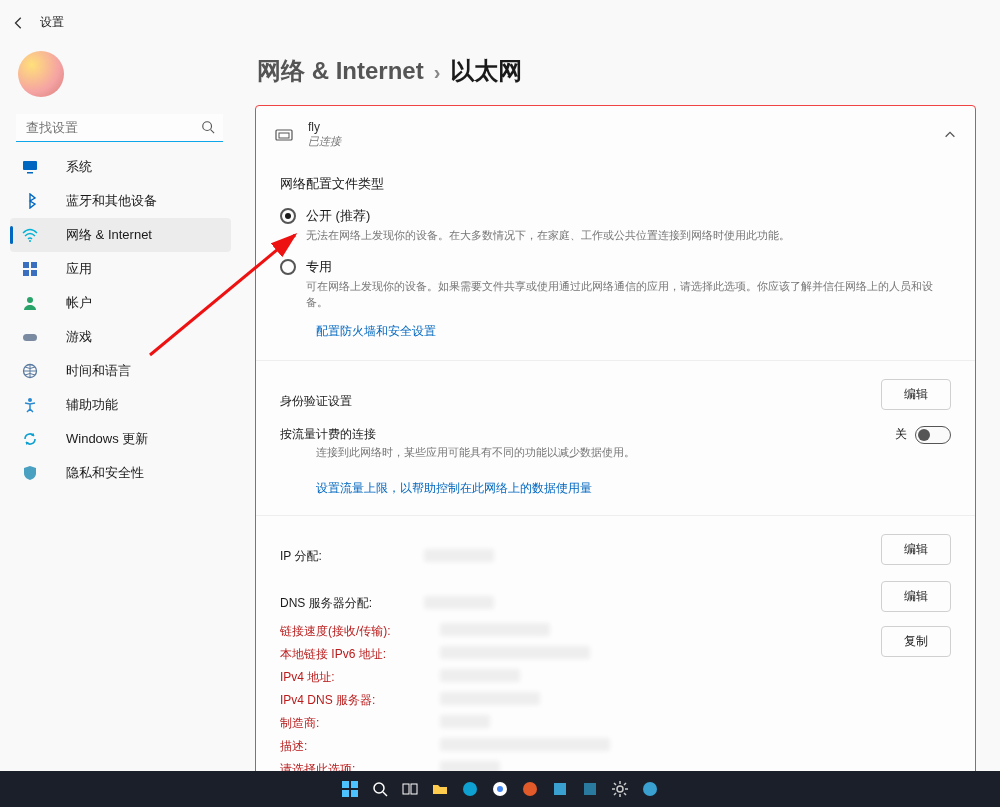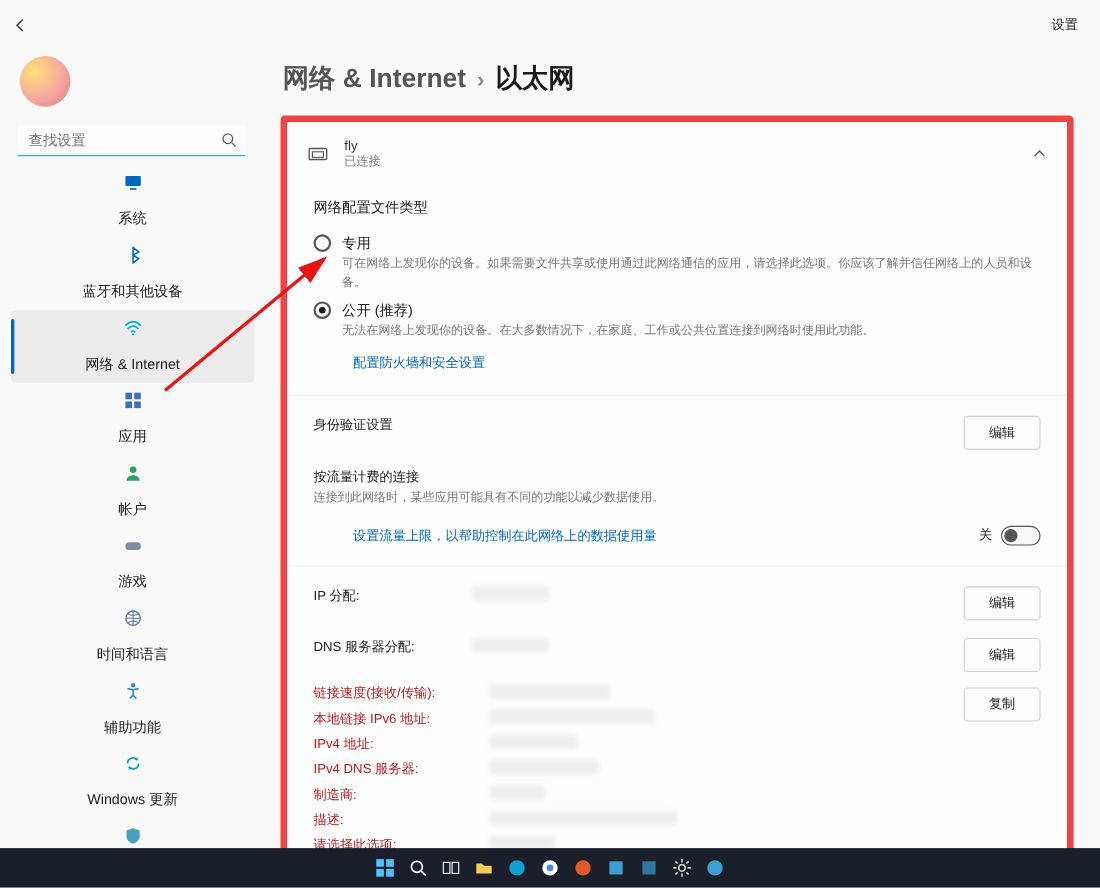--- a/index.html
+++ b/index.html
@@ -11,21 +11,20 @@
     overflow: hidden;
     font-size: 13px;
     color: #1a1a1a;
     position: relative;
   }
   .header-bar {
     display: flex;
     align-items: center;
     padding: 14px 20px 8px 12px;
     gap: 14px;
-    justify-content: space-between;
   }
   .back-arrow { width: 14px; height: 14px; cursor: pointer; }
   .app-title { font-size: 12px; }
   .layout { display: flex; height: calc(100% - 70px); }
   .sidebar {
     width: 235px;
     padding: 6px 4px 0 10px;
     flex-shrink: 0;
   }
   .avatar-block { padding: 6px 8px 14px 8px; }
@@ -47,26 +46,25 @@
     font-size: 13px;
     outline: none;
   }
   .search-icon {
     position: absolute; right: 8px; top: 6px;
     width: 14px; height: 14px; color: #555;
   }
   .nav { list-style: none; margin-top: 6px; }
   .nav li {
     display: flex; align-items: center;
-    gap: 16px;
+    gap: 28px;
     padding: 8px 12px;
     border-radius: 4px;
     cursor: pointer;
     font-size: 13px;
-    flex-direction: column;
   }
   .nav li.active { background: #ececec; position: relative; }
   .nav li.active::before {
     content: ""; position: absolute; left: 0; top: 8px; bottom: 8px;
     width: 3px; background: #0067c0; border-radius: 2px;
   }
   .nav-icon { width: 16px; height: 16px; flex-shrink: 0; }
   .content {
     flex: 1;
     padding: 10px 24px 10px 20px;
@@ -74,53 +72,53 @@
   }
   .breadcrumb {
     display: flex; align-items: baseline; gap: 10px;
     font-size: 24px; font-weight: 600;
     margin: 6px 0 18px 2px;
   }
   .breadcrumb .parent { color: #555; cursor: pointer; }
   .breadcrumb .chev { color: #888; font-size: 20px; }
   .card {
     background: #fdfdfd;
-    border: 6px solid #ef4444;
+    border: 1px solid #ef4444;
     border-radius: 4px;
     padding: 4px 0;
   }
   .conn-header {
     display: flex; align-items: center; gap: 14px;
     padding: 10px 18px;
   }
   .conn-header .titles { flex: 1; }
   .conn-name { font-size: 12px; color: #333; }
-  .conn-status { font-size: 11px; color: #777; }
+  .conn-status { font-size: 11px; color: #777; font-style: italic; }
   .chev-up { width: 14px; height: 14px; color: #555; cursor: pointer; }
   .section { padding: 6px 24px 10px 24px; }
   .section-title { font-size: 13px; margin: 10px 0 10px 0; }
   .radio-row { display: flex; gap: 10px; padding: 4px 0; align-items: flex-start; }
   .radio {
     width: 16px; height: 16px; border: 2px solid #555; border-radius: 50%;
     flex-shrink: 0; margin-top: 1px; cursor: pointer; position: relative;
   }
   .radio.checked::after {
     content: ""; position:absolute; inset:3px; background:#1a1a1a; border-radius:50%;
   }
   .radio-label { font-size: 13px; }
   .radio-desc { font-size: 11px; color: #777; margin-top: 2px; line-height: 1.5; }
   .link { color: #0067c0; font-size: 12px; cursor: pointer; margin-top: 8px; display: inline-block; padding-left: 36px; }
   .divider { height: 1px; background: #eee; margin: 10px 0; }
   .row {
-    display: flex; align-items: flex-start; padding: 8px 24px;
+    display: flex; align-items: flex-end; padding: 8px 24px;
     gap: 14px;
   }
   .row .label { width: 130px; font-size: 12px; flex-shrink:0; }
   .row .body { flex: 1; font-size: 12px; }
-  .row .desc { font-size: 11px; color: #777; margin-top: 2px; }
+  .row .desc { font-size: 11px; color: #777; margin-top: 2px; margin-left: 36px; }
   .btn {
     background: #fdfdfd; border: 1px solid #d0d0d0; border-radius: 4px;
     padding: 6px 20px; font-size: 12px; cursor: pointer; min-width: 70px;
     text-align: center;
   }
   .toggle-wrap { display: flex; align-items: center; gap: 8px; }
   .toggle-off-label { font-size: 12px; }
   .toggle {
     width: 36px; height: 18px; border-radius: 10px; border: 1px solid #555;
     background: #fafafa; position: relative; cursor: pointer;
@@ -267,49 +265,49 @@
           <div class="conn-status">已连接</div>
         </div>
         <svg class="chev-up" viewBox="0 0 16 16">
             <path d="M3 10l5-5 5 5" stroke="#555" stroke-width="1.5" fill="none"></path>
           </svg>
       </div>
 
       <div class="section">
         <div class="section-title">网络配置文件类型</div>
 
+        <div class="radio-row">
+          <div class="radio checked"></div>
+          <div>
+            <div class="radio-label">公开 (推荐)</div>
+            <div class="radio-desc">无法在网络上发现你的设备。在大多数情况下，在家庭、工作或公共位置连接到网络时使用此功能。</div>
+          </div>
+        </div>
+
         <div class="radio-row" style="margin-top:6px;">
           <div class="radio"></div>
           <div>
             <div class="radio-label">专用</div>
             <div class="radio-desc">可在网络上发现你的设备。如果需要文件共享或使用通过此网络通信的应用，请选择此选项。你应该了解并信任网络上的人员和设备。</div>
           </div>
         </div>
 
-        <div class="radio-row">
-          <div class="radio checked"></div>
-          <div>
-            <div class="radio-label">公开 (推荐)</div>
-            <div class="radio-desc">无法在网络上发现你的设备。在大多数情况下，在家庭、工作或公共位置连接到网络时使用此功能。</div>
-          </div>
-        </div>
-
         <span class="link">配置防火墙和安全设置</span>
       </div>
 
       <div class="divider"></div>
 
       <div class="row">
         <div class="body">
           <div>身份验证设置</div>
         </div>
         <div class="btn">编辑</div>
       </div>
 
-      <div class="row" style="align-items:flex-end;">
+      <div class="row" style="align-items:flex-start;">
         <div class="body">
           <div>按流量计费的连接</div>
           <div class="desc">连接到此网络时，某些应用可能具有不同的功能以减少数据使用。</div>
           <div style="margin-top:12px;">
             <span class="link">设置流量上限，以帮助控制在此网络上的数据使用量</span>
           </div>
         </div>
         <div class="toggle-wrap">
           <span class="toggle-off-label">关</span>
           <div class="toggle"></div>

